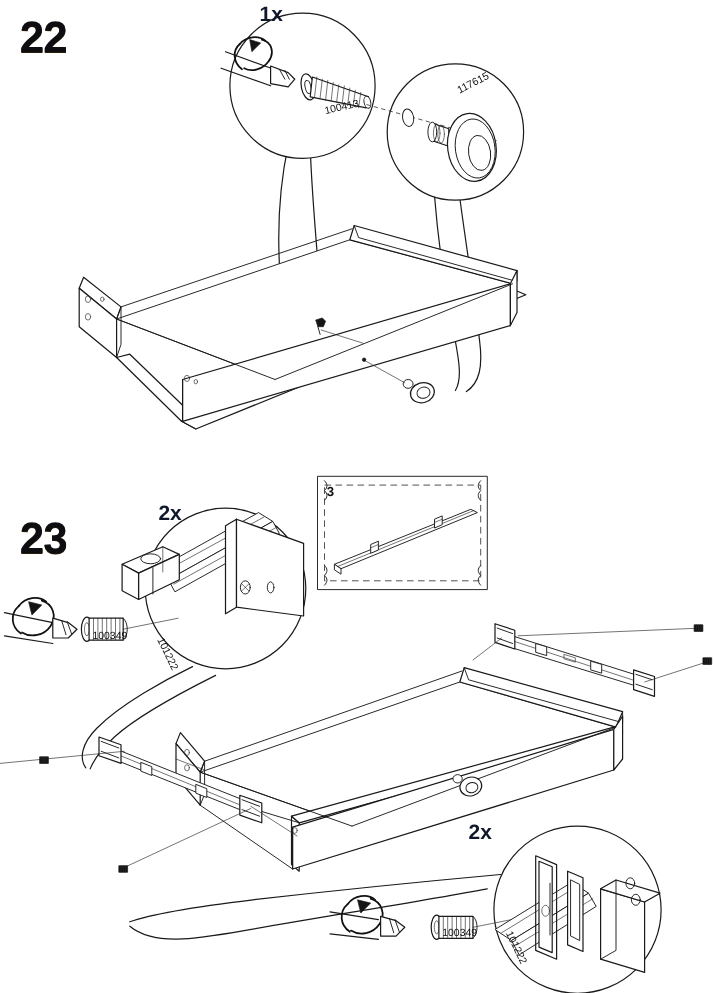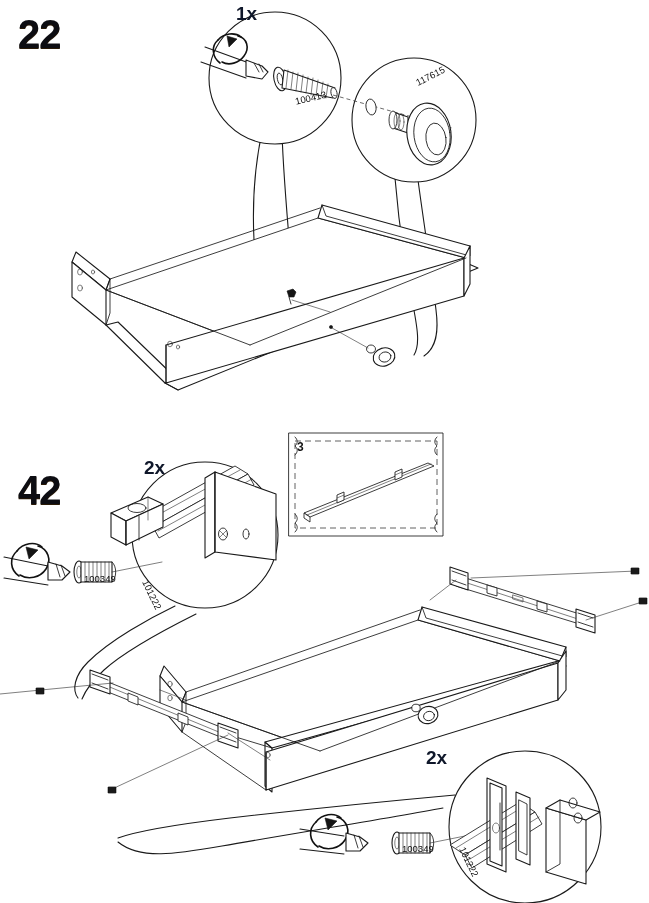--- a/index.html
+++ b/index.html
@@ -415,21 +415,21 @@
   </svg>
 
   <div class="step-number" id="step22-number">22</div>
 
   <div class="qty-label" id="qty-22-1x">1x</div>
 
   <div class="part-label" id="part-100413">100413</div>
 
   <div class="part-label" id="part-117615">117615</div>
 
-  <div class="step-number" id="step23-number">42</div>
+  <div class="step-number" id="step23-number">23</div>
 
   <div class="qty-label" id="qty-23-top">2x</div>
 
   <div class="qty-label" id="qty-23-bottom">2x</div>
 
   <div class="inset-number">3</div>
 
   <div class="part-label" id="part-23a-100349">100349</div>
 
   <div class="part-label" id="part-23a-101222">101222</div>

